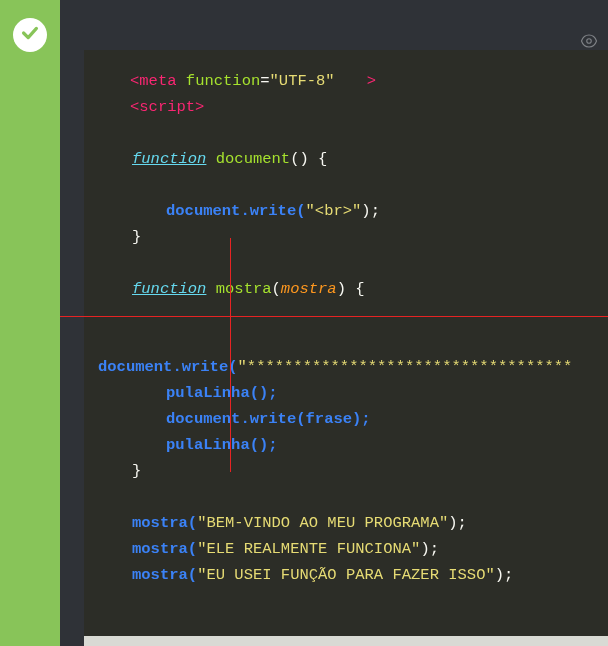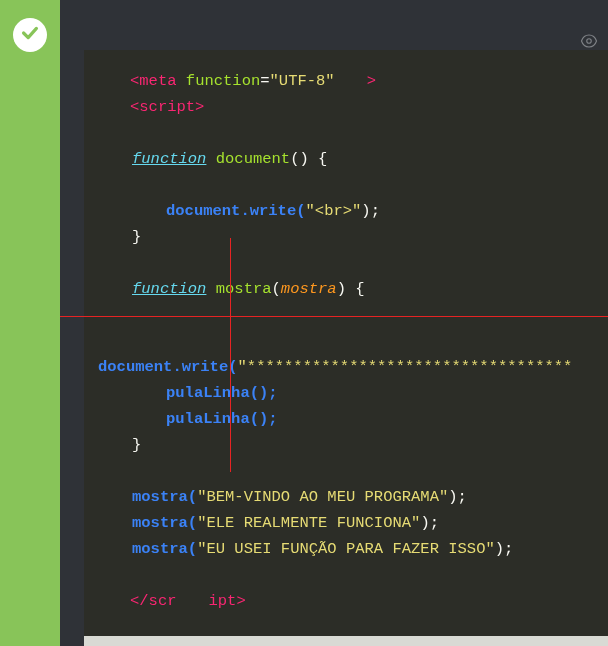--- a/index.html
+++ b/index.html
@@ -149,36 +149,36 @@
 
     <div class="code-line indent1"><span class="tok-kw">function</span><span class="tok-text"> </span><span class="tok-fn">mostra</span><span class="tok-punc">(</span><span class="tok-param">mostra</span><span class="tok-punc">) {</span></div>
 
     <div class="code-line">&nbsp;</div>
     <div class="code-line">&nbsp;</div>
 
     <div class="code-line"><span class="tok-text">document.write(</span><span class="tok-str">"***********************************</span></div>
 
     <div class="code-line indent2"><span class="tok-text">pulaLinha();</span></div>
 
+    <div class="code-line indent2"><span class="tok-text">document.write(frase);</span></div>
 
     <div class="code-line indent2"><span class="tok-text">pulaLinha();</span></div>
 
     <div class="code-line indent1"><span class="tok-punc">}</span></div>
 
     <div class="code-line">&nbsp;</div>
 
     <div class="code-line indent1"><span class="tok-text">mostra(</span><span class="tok-str">"BEM-VINDO AO MEU PROGRAMA"</span><span class="tok-punc">);</span></div>
 
     <div class="code-line indent1"><span class="tok-text">mostra(</span><span class="tok-str">"ELE REALMENTE FUNCIONA"</span><span class="tok-punc">);</span></div>
 
     <div class="code-line indent1"><span class="tok-text">mostra(</span><span class="tok-str">"EU USEI FUNÇÃO PARA FAZER ISSO"</span><span class="tok-punc">);</span></div>
 
     <div class="code-line">&nbsp;</div>
 
-    <div class="code-line"><span class="tok-tag">&lt;/scr</span><span class="tok-tag">ipt&gt;</span></div>
 
   </div>
 
   <div class="cursor-cross-h"></div>
   <div class="cursor-cross-h-inner"></div>
   <div class="cursor-cross-v"></div>
 
   <div class="bottom-strip"></div>
 </div>
 

